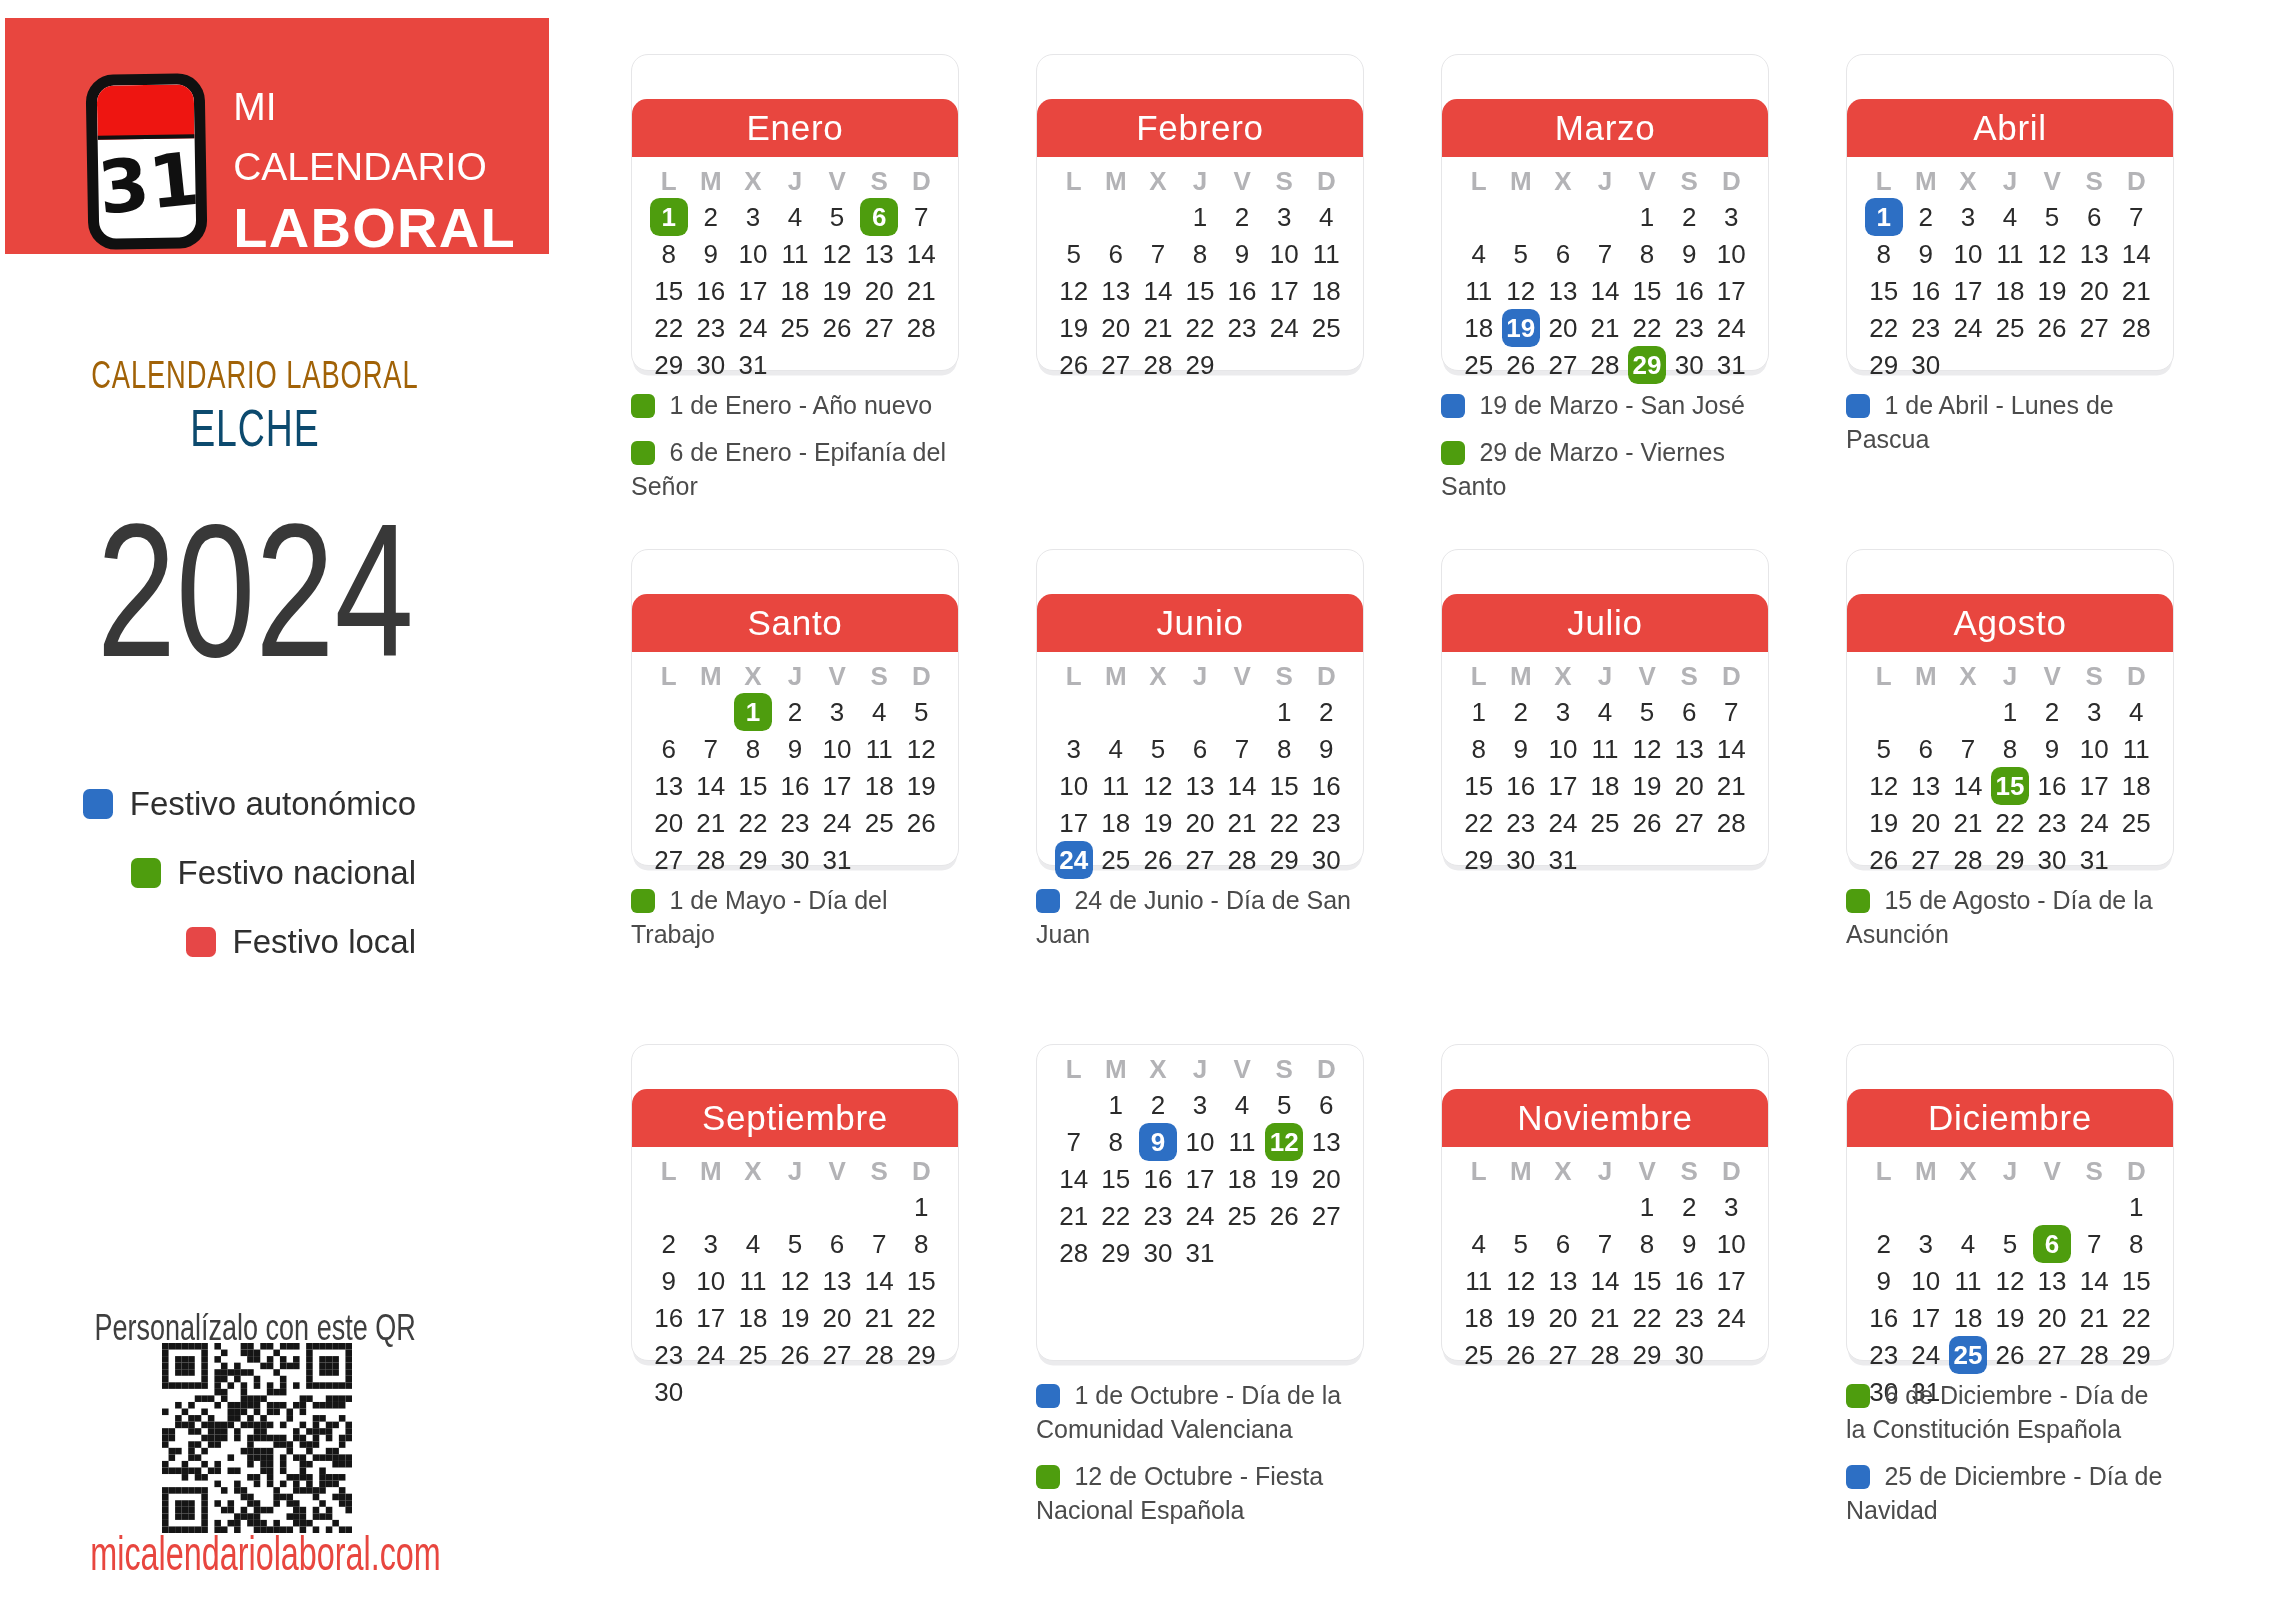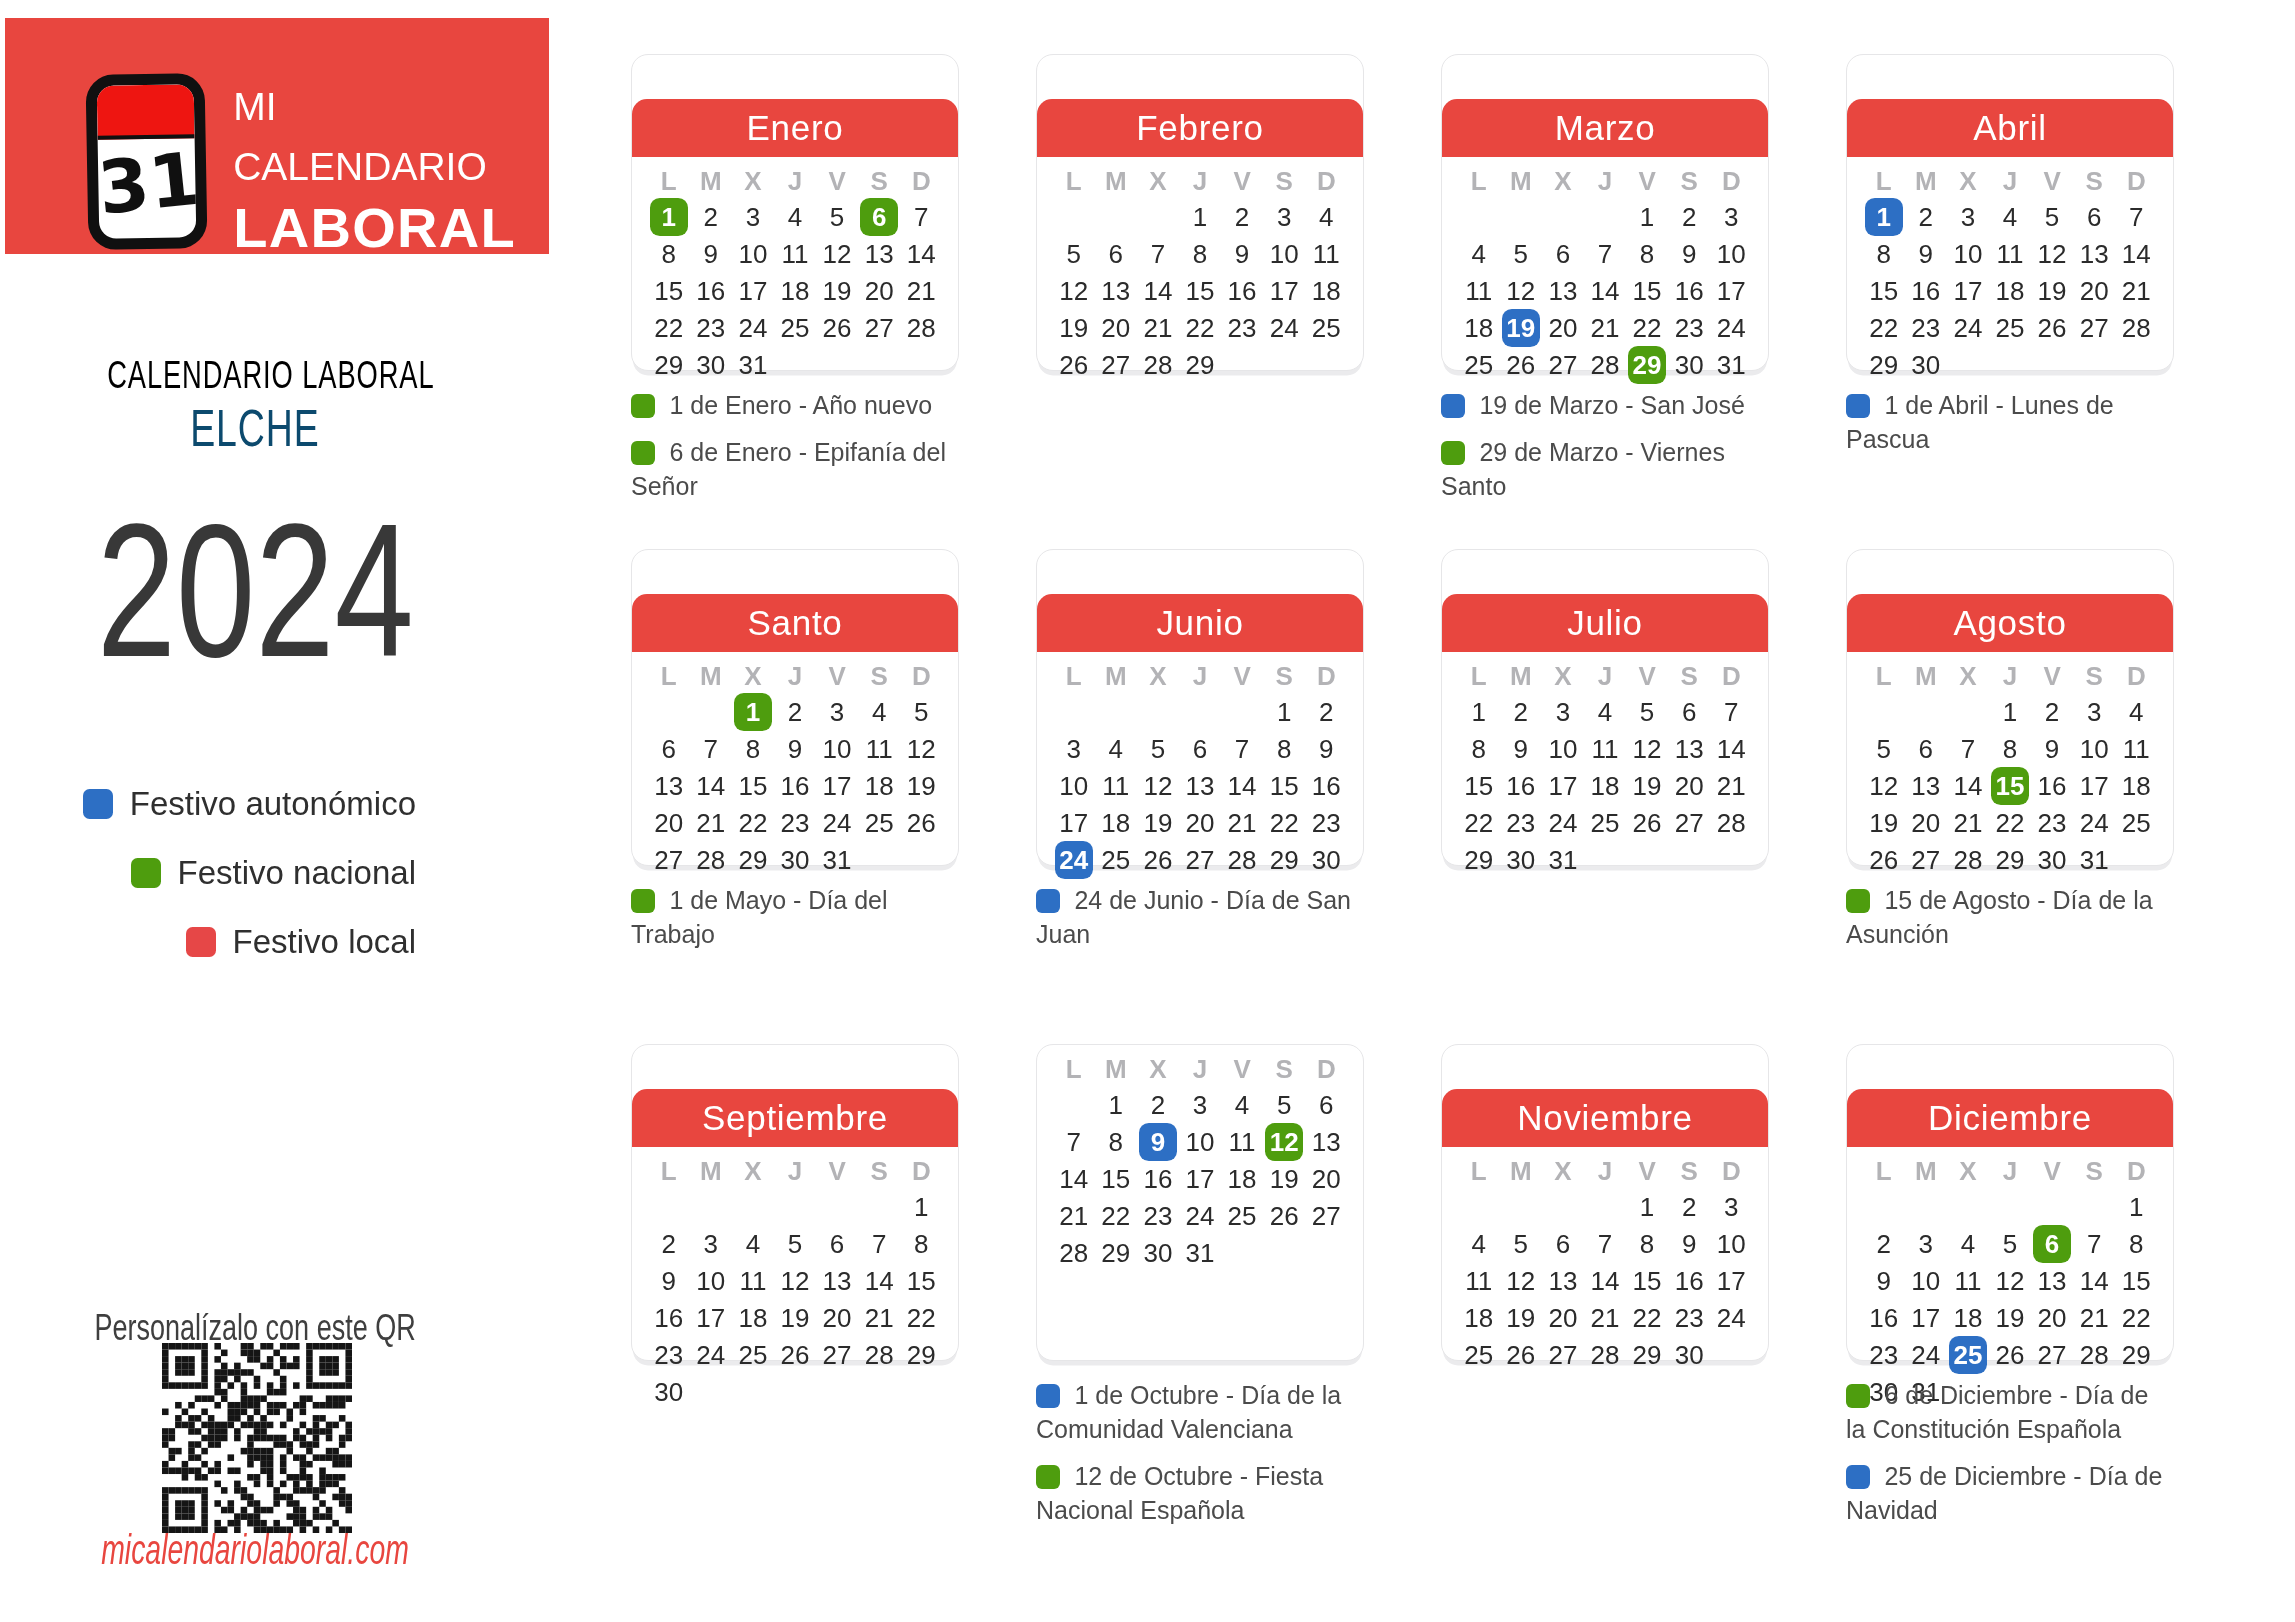--- a/index.html
+++ b/index.html
@@ -18,36 +18,36 @@
         transform:rotate(-5deg);font-family:"DejaVu Sans",sans-serif;}
   .brand{position:absolute;left:228px;top:67px;color:#fff;}
   .brand-mi{font-size:39px;}
   .brand-cal{font-size:39px;margin-top:15.7px;}
   .brand-lab{font-size:56px;font-weight:700;margin-top:6px;letter-spacing:1.3px;}
 
   .cx58,.cx66,.cx70,.cx72,.cx73,.cx75{display:inline-block;white-space:nowrap;transform-origin:center;} .cx66{transform:scaleX(.66);} .cx70{transform:scaleX(.70);}
   .cx72{transform:scaleX(.72);} .cx73{transform:scaleX(.73);} .cx75{transform:scaleX(.75);}
 
   .subtitle{position:absolute;top:353px;left:0;width:510px;text-align:center;
-        font-size:39px;color:#000000;letter-spacing:1.3px;margin-left:16px;}
+        font-size:39px;color:#a16207;letter-spacing:1.3px;}
   .city{position:absolute;top:398px;left:0;width:510px;text-align:center;
         font-size:52px;color:#0c4a6e;letter-spacing:1.3px;}
   .year{position:absolute;top:495px;left:0;width:510px;text-align:center;
         font-size:190px;line-height:1;color:#383838;}
 
   .legend{position:absolute;top:780px;left:0;width:416px;}
   .legend-row{display:flex;justify-content:flex-end;align-items:center;height:47px;margin-bottom:22px;}
   .legend-sq{width:30px;height:30px;border-radius:6.5px;margin-right:17px;flex:0 0 auto;}
   .legend-label{font-size:33px;color:#2f2f2f;}
 
   .qr-caption{position:absolute;top:1273px;left:0;width:510px;text-align:center;
         font-size:37px;color:#3f3f3f;margin-top:34px;}
   #qr{position:absolute;left:162px;top:1343px;}
   .website{position:absolute;top:1525px;left:0;width:510px;text-align:center;
-        font-size:43px;color:#E8463F;font-style:italic;}
+        font-size:49px;color:#E8463F;}
 
   
   .months{position:absolute;left:631px;top:54px;display:grid;
         grid-template-columns:repeat(4,328px);column-gap:77px;
         grid-template-rows:repeat(3,495px);}
   .card{width:328px;height:317px;background:#fff;border:1.3px solid #e6e6e8;border-radius:17px;
         box-shadow:0 6.5px 0 -2px #ebebed;box-sizing:border-box;}
   .card-header{height:58px;background:#E8463F;border-radius:15px 15px 0 0;display:flex;
         align-items:center;justify-content:center;color:#fff;font-size:35px;letter-spacing:0.7px;margin-top:44px;}
   .cgrid{padding:7.9px 15.7px 0 15.7px;}

